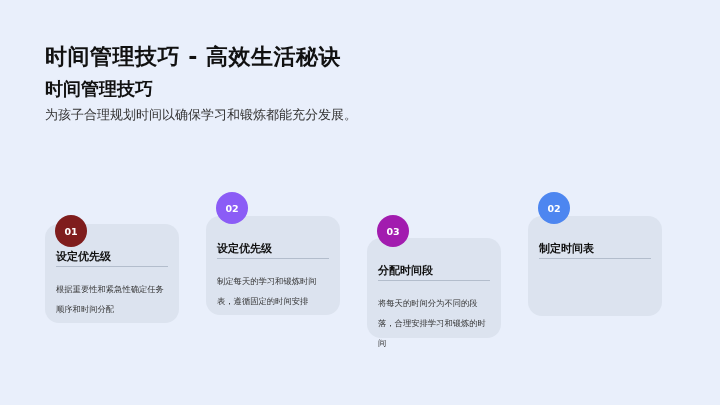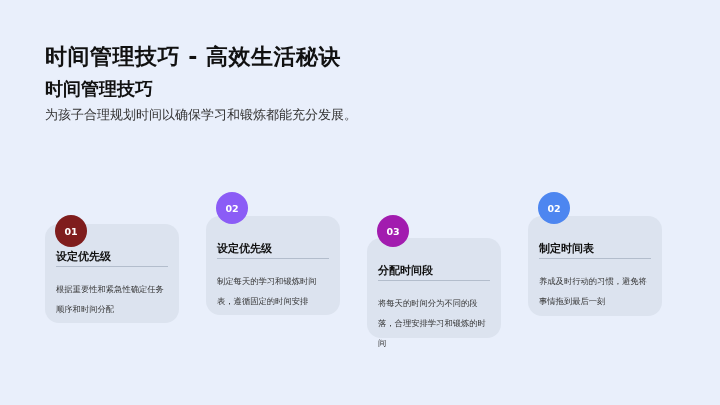--- a/index.html
+++ b/index.html
@@ -39,15 +39,14 @@
 <div class="card" style="left:367px;top:238px;height:100px;">
   <div class="card-title">分配时间段</div>
   <div class="card-rule"></div>
   <div class="card-text">将每天的时间分为不同的段落，合理安排学习和锻炼的时间</div>
 </div>
 <div class="badge" style="left:377px;top:215px;background:#a21caf;">03</div>
 
 <div class="card" style="left:528px;top:216px;height:100px;">
   <div class="card-title">制定时间表</div>
   <div class="card-rule"></div>
-  <div class="card-text">养成及时行动的习惯，避免将事情拖到最后一刻</div>
 </div>
 <div class="badge" style="left:538px;top:192px;background:#4d86f0;">02</div>
 
 </body></html>

